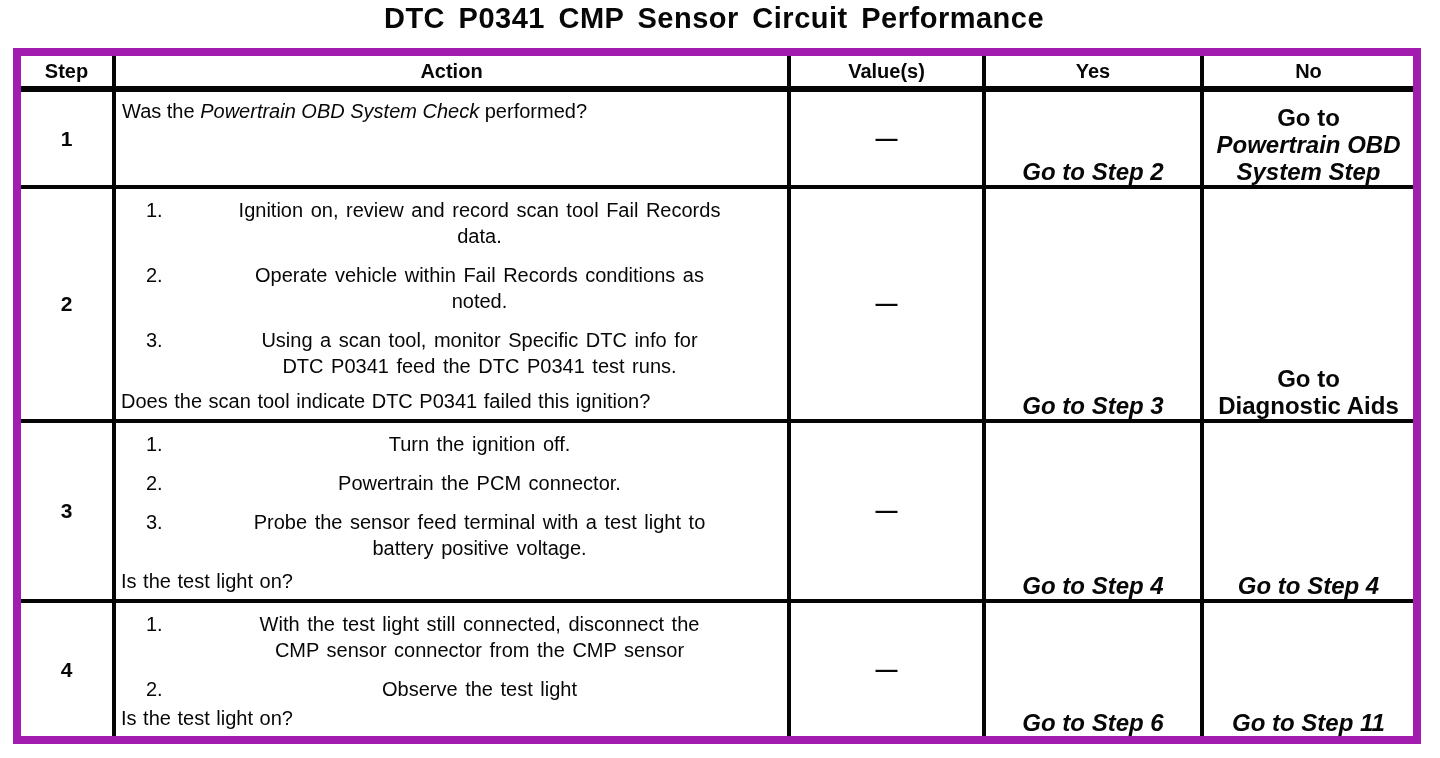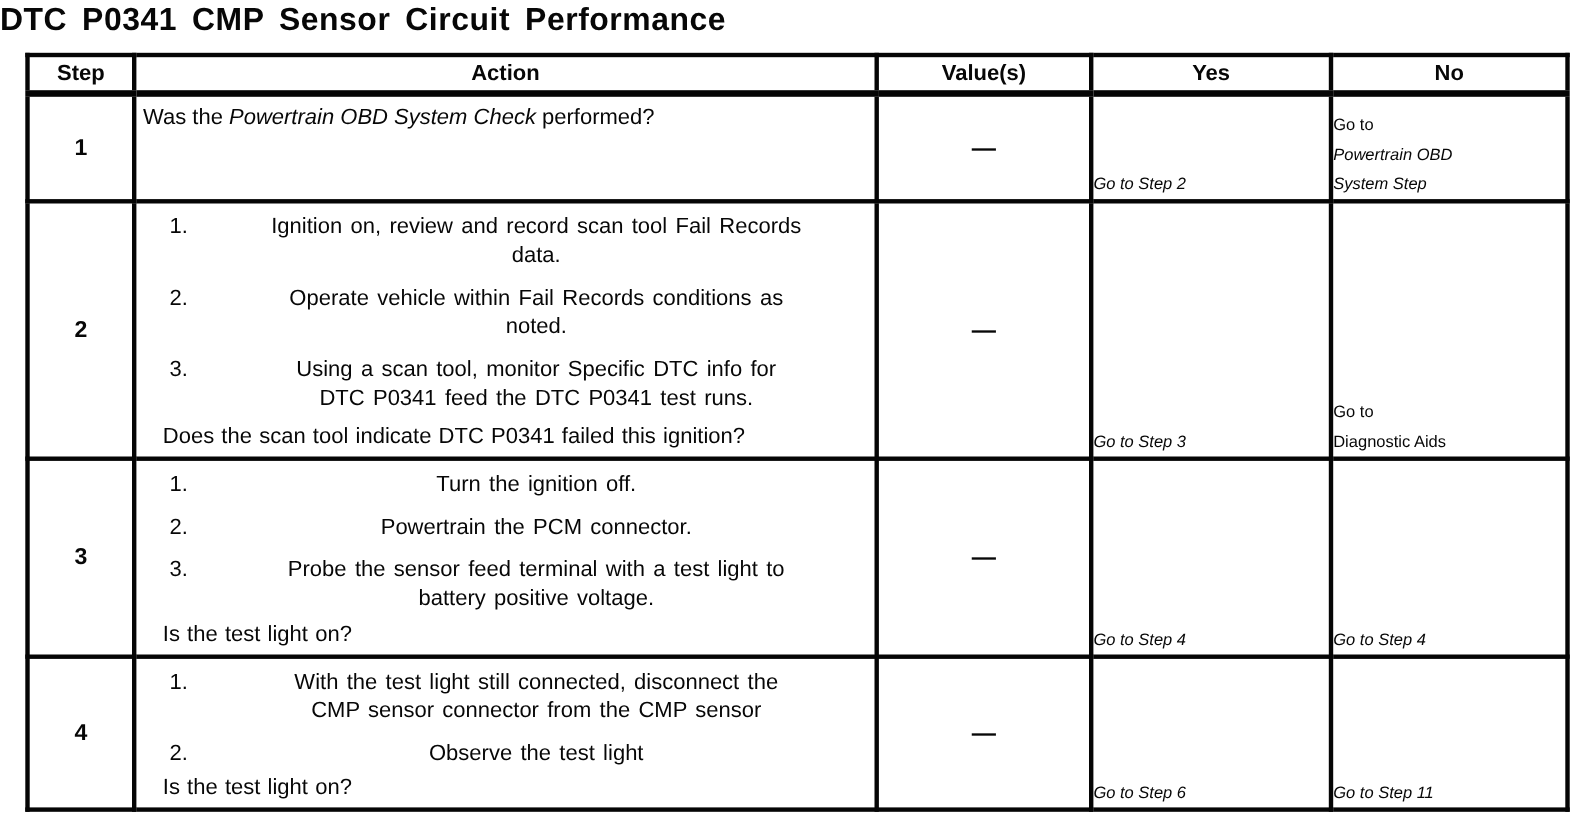--- a/index.html
+++ b/index.html
@@ -8,34 +8,35 @@
     background: #ffffff;
     font-family: "Liberation Sans", sans-serif;
     color: #070707;
     -webkit-font-smoothing: none;
   }
   .page { position: relative; width: 1440px; height: 758px; overflow: hidden; }
 
   .doc-title {
     position: absolute;
     top: 2px; left: 0; width: 1428px;
+    text-align: center;
     font-size: 29px;
     font-weight: 700;
     letter-spacing: 0.5px;
     word-spacing: 5px;
     margin: 0;
   }
 
   table.dtc {
     position: absolute;
-    left: 23px; top: 48px;
+    left: 13px; top: 48px;
     width: 1400px;
     border-collapse: collapse;
     table-layout: fixed;
-    border: 2px solid #a21caf;
+    border: 8px solid #a21caf;
   }
   table.dtc col.c-step  { width: 97px;  }
   table.dtc col.c-action{ width: 675px; }
   table.dtc col.c-value { width: 195px; }
   table.dtc col.c-yes   { width: 218px; }
   table.dtc col.c-no    { width: 215px; }
 
   table.dtc th, table.dtc td {
     border: 4px solid #050505;
     padding: 0;
@@ -74,32 +75,32 @@
     grid-template-columns: 30px 1fr;
     padding-left: 30px;
     word-spacing: 2px;
   }
   .li-text { white-space: pre-line; text-align: center; }
   .action-question {
     position: absolute;
     left: 5px; bottom: 5px;
     width: 660px;
     word-spacing: 1px;
-    margin-left: 19px;
   }
   td.value-cell {
     text-align: center;
     vertical-align: middle;
     font-size: 22px;
     font-weight: 700;
   }
   td.bottom-cell {
     vertical-align: bottom;
-    font-size: 15px;
-    font-weight: 400;
+    text-align: center;
+    font-size: 24px;
+    font-weight: 700;
     line-height: 27px;
     padding-bottom: 8px;
   }
   .goto-ref { font-style: italic; }
   .plain-ref { font-style: normal; }
   em, .em { font-style: italic; }
 </style>
 </head>
 <body>
 

